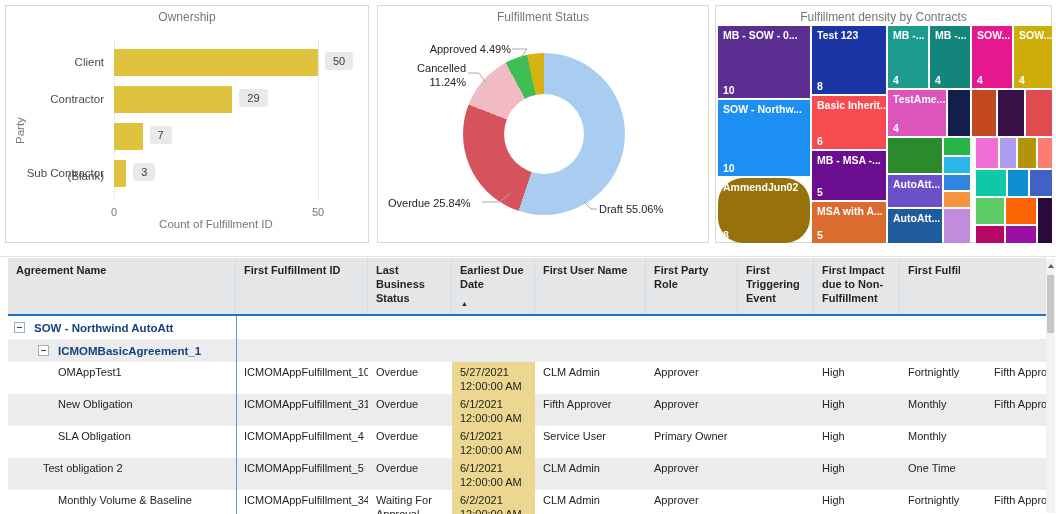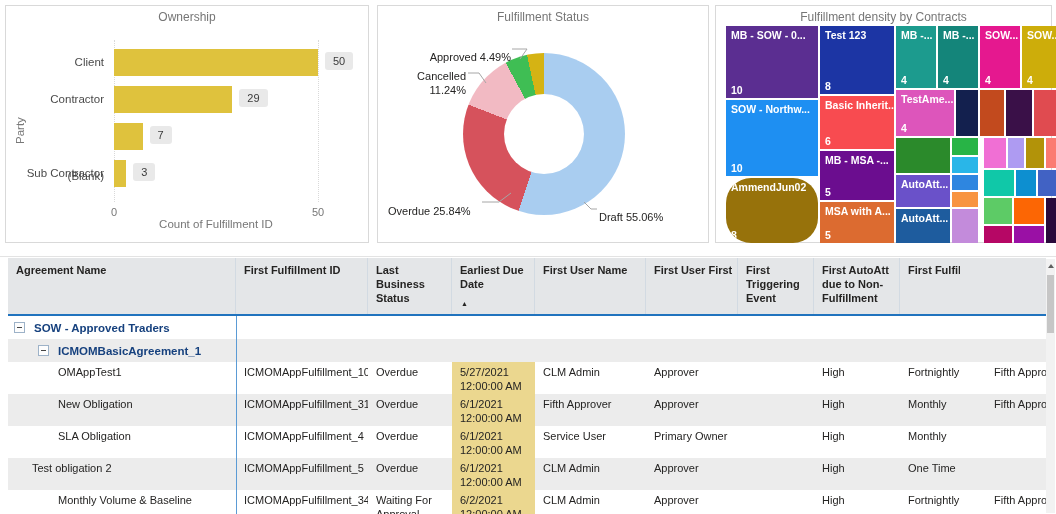--- a/index.html
+++ b/index.html
@@ -19,31 +19,31 @@
   .tick{position:absolute;top:200px;width:24px;text-align:center;font-size:11px;color:#777;}
   .xlabel{position:absolute;left:108px;top:212px;width:204px;text-align:center;font-size:11.5px;color:#777;}
   .ylabel{position:absolute;left:8px;top:138px;font-size:11.5px;color:#777;
           transform:rotate(-90deg);transform-origin:left top;}
 
   
   #status-card{left:377px;top:5px;width:332px;height:238px;}
   #donut{position:absolute;left:85px;top:47px;width:162px;height:162px;border-radius:50%;}
   #donut::after{content:"";position:absolute;left:41px;top:41px;width:80px;height:80px;
                 background:#fff;border-radius:50%;}
-  .lbl{position:absolute;font-size:11px;color:#252423;line-height:14px;margin-top:8px;}
+  .lbl{position:absolute;font-size:11px;color:#252423;line-height:14px;}
   .lbl-approved{left:16px;top:36px;width:117px;text-align:right;}
   .lbl-cancelled{left:16px;top:55px;width:72px;text-align:right;}
   .lbl-overdue{left:10px;top:190px;}
   .lbl-draft{left:221px;top:196px;}
   .callouts{position:absolute;left:0;top:0;pointer-events:none;}
 
   
   #treemap-card{left:715px;top:5px;width:337px;height:238px;}
   #tm-body{position:absolute;left:2px;top:20px;width:334px;height:217px;}
-  .tm-tile{position:absolute;color:#fff;overflow:hidden;box-sizing:border-box;margin-left:8px;}
+  .tm-tile{position:absolute;color:#fff;overflow:hidden;box-sizing:border-box;}
   .tm-label{padding:3px 0 0 5px;font-size:10.5px;font-weight:bold;white-space:nowrap;}
   .tm-value{position:absolute;left:5px;bottom:2px;font-size:10.5px;font-weight:bold;}
 
   
   #table-region{position:absolute;left:0;top:256px;width:1056px;height:258px;border-top:1px solid #E3E3E3;}
   #grid{position:absolute;left:8px;top:1px;width:1038px;}
   .hdr{display:flex;background:#E4E6E8;height:58px;border-bottom:2px solid #2073BE;box-sizing:border-box;}
   .hcell{box-sizing:border-box;padding:5px 2px 0 8px;font-size:11px;font-weight:bold;color:#252423;
          border-right:1px solid #D2DAE2;position:relative;line-height:14px;}
   .hcell:last-child{border-right:none;}
@@ -199,28 +199,28 @@
   </div>
 
   <div id="table-region">
     <div id="grid">
         <div class="hdr">
           <div class="hcell" style="width: 228px;">Agreement Name</div>
           <div class="hcell" style="width: 132px;">First Fulfillment ID</div>
           <div class="hcell" style="width: 84px;">Last Business Status</div>
           <div class="hcell" style="width: 83px;">Earliest Due Date<span class="sort-arrow">▲</span></div>
           <div class="hcell" style="width: 111px;">First User Name</div>
-          <div class="hcell" style="width: 92px;">First User First</div>
+          <div class="hcell" style="width: 92px;">First Party Role</div>
           <div class="hcell" style="width: 76px;">First Triggering Event</div>
-          <div class="hcell" style="width: 86px;">First AutoAtt due to Non-Fulfillment</div>
+          <div class="hcell" style="width: 86px;">First Impact due to Non-Fulfillment</div>
           <div class="hcell nowrap" style="width: 60px;">First Fulfill</div>
         </div>
         <div class="trow grow" style="padding-left: 6px;">
           <span class="exp"></span>
-          <span class="grp-label">SOW - Approved Traders</span>
+          <span class="grp-label">SOW - Northwind AutoAtt</span>
         </div>
         <div class="trow grow alt" style="padding-left: 30px;">
           <span class="exp"></span>
           <span class="grp-label">ICMOMBasicAgreement_1</span>
         </div>
         <div class="trow drow">
           <div class="cell" style="width: 228px; padding-left: 50px;">OMAppTest1</div>
           <div class="cell" style="width: 132px;">ICMOMAppFulfillment_10</div>
           <div class="cell" style="width: 84px;">Overdue</div>
           <div class="cell date-col" style="width: 83px;">5/27/2021 12:00:00 AM</div>
@@ -249,21 +249,21 @@
           <div class="cell" style="width: 84px;">Overdue</div>
           <div class="cell date-col" style="width: 83px;">6/1/2021 12:00:00 AM</div>
           <div class="cell" style="width: 111px;">Service User</div>
           <div class="cell" style="width: 92px;">Primary Owner</div>
           <div class="cell" style="width: 76px;"></div>
           <div class="cell" style="width: 86px;">High</div>
           <div class="cell" style="width: 86px;">Monthly</div>
           <div class="cell nowrap" style="width: 60px;"></div>
         </div>
         <div class="trow drow alt">
-          <div class="cell" style="width: 228px; padding-left: 24px;">Test obligation 2</div>
+          <div class="cell" style="width: 228px; padding-left: 35px;">Test obligation 2</div>
           <div class="cell" style="width: 132px;">ICMOMAppFulfillment_5</div>
           <div class="cell" style="width: 84px;">Overdue</div>
           <div class="cell date-col" style="width: 83px;">6/1/2021 12:00:00 AM</div>
           <div class="cell" style="width: 111px;">CLM Admin</div>
           <div class="cell" style="width: 92px;">Approver</div>
           <div class="cell" style="width: 76px;"></div>
           <div class="cell" style="width: 86px;">High</div>
           <div class="cell" style="width: 86px;">One Time</div>
           <div class="cell nowrap" style="width: 60px;"></div>
         </div>

